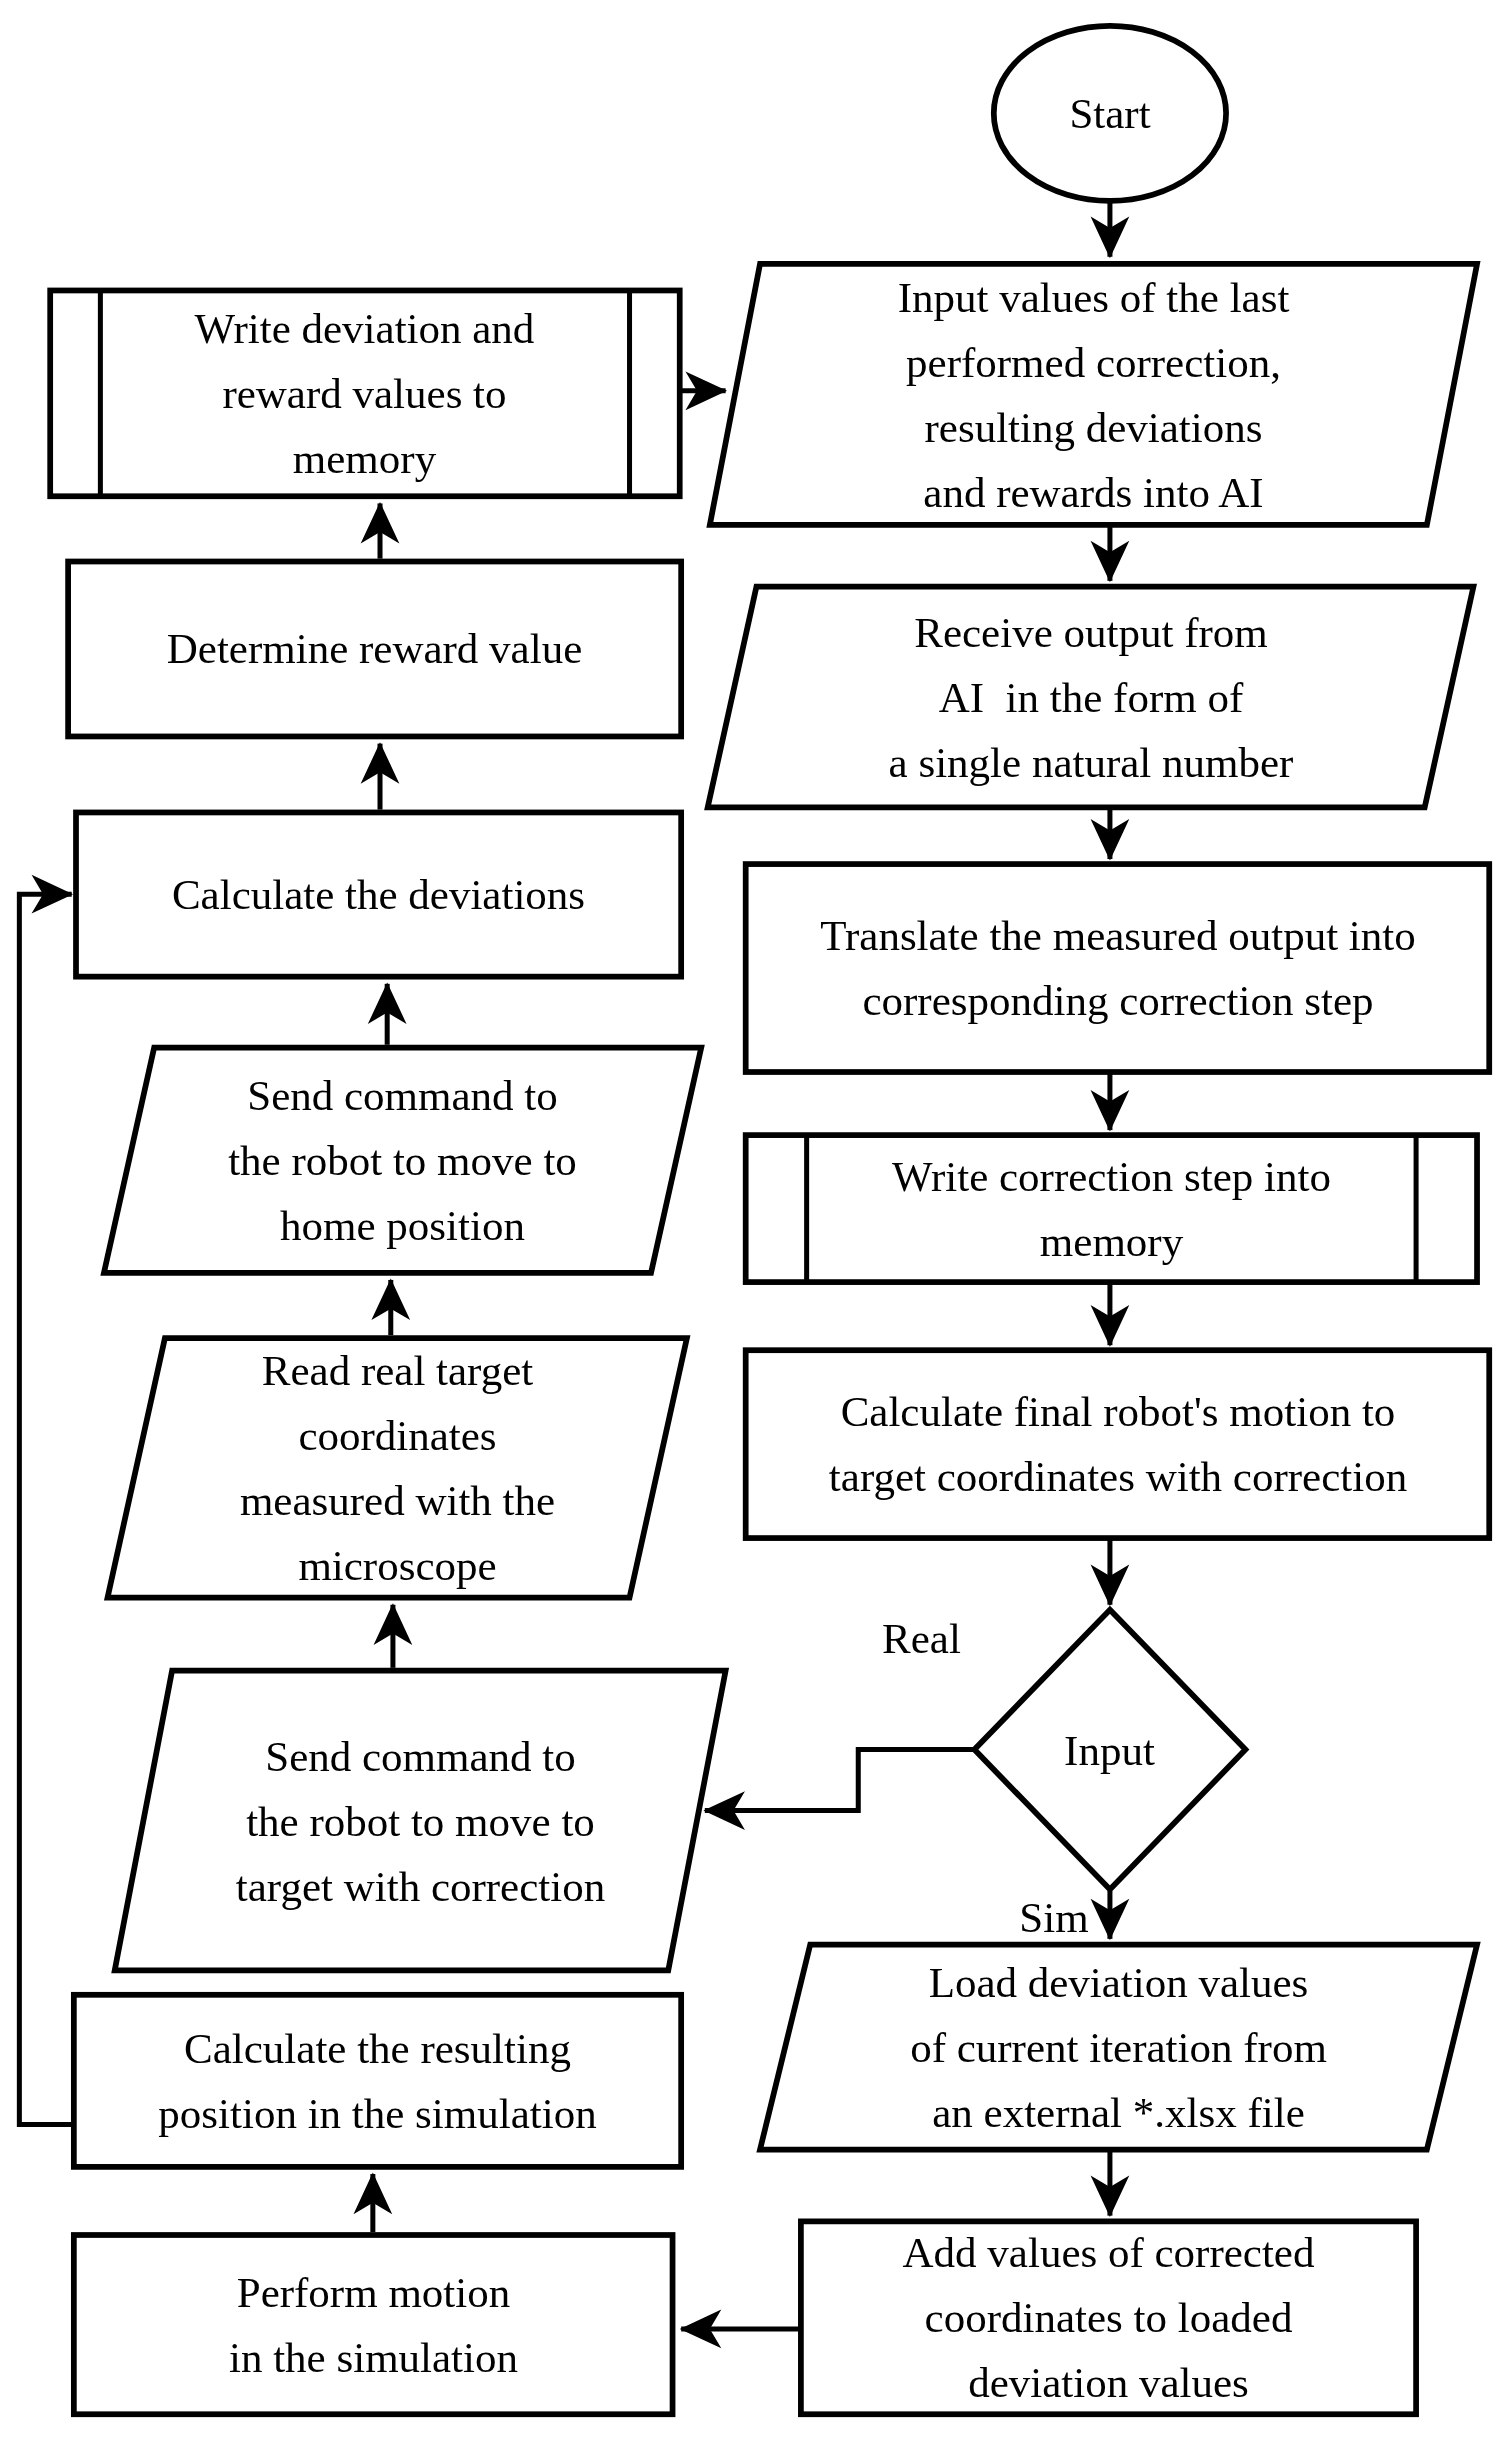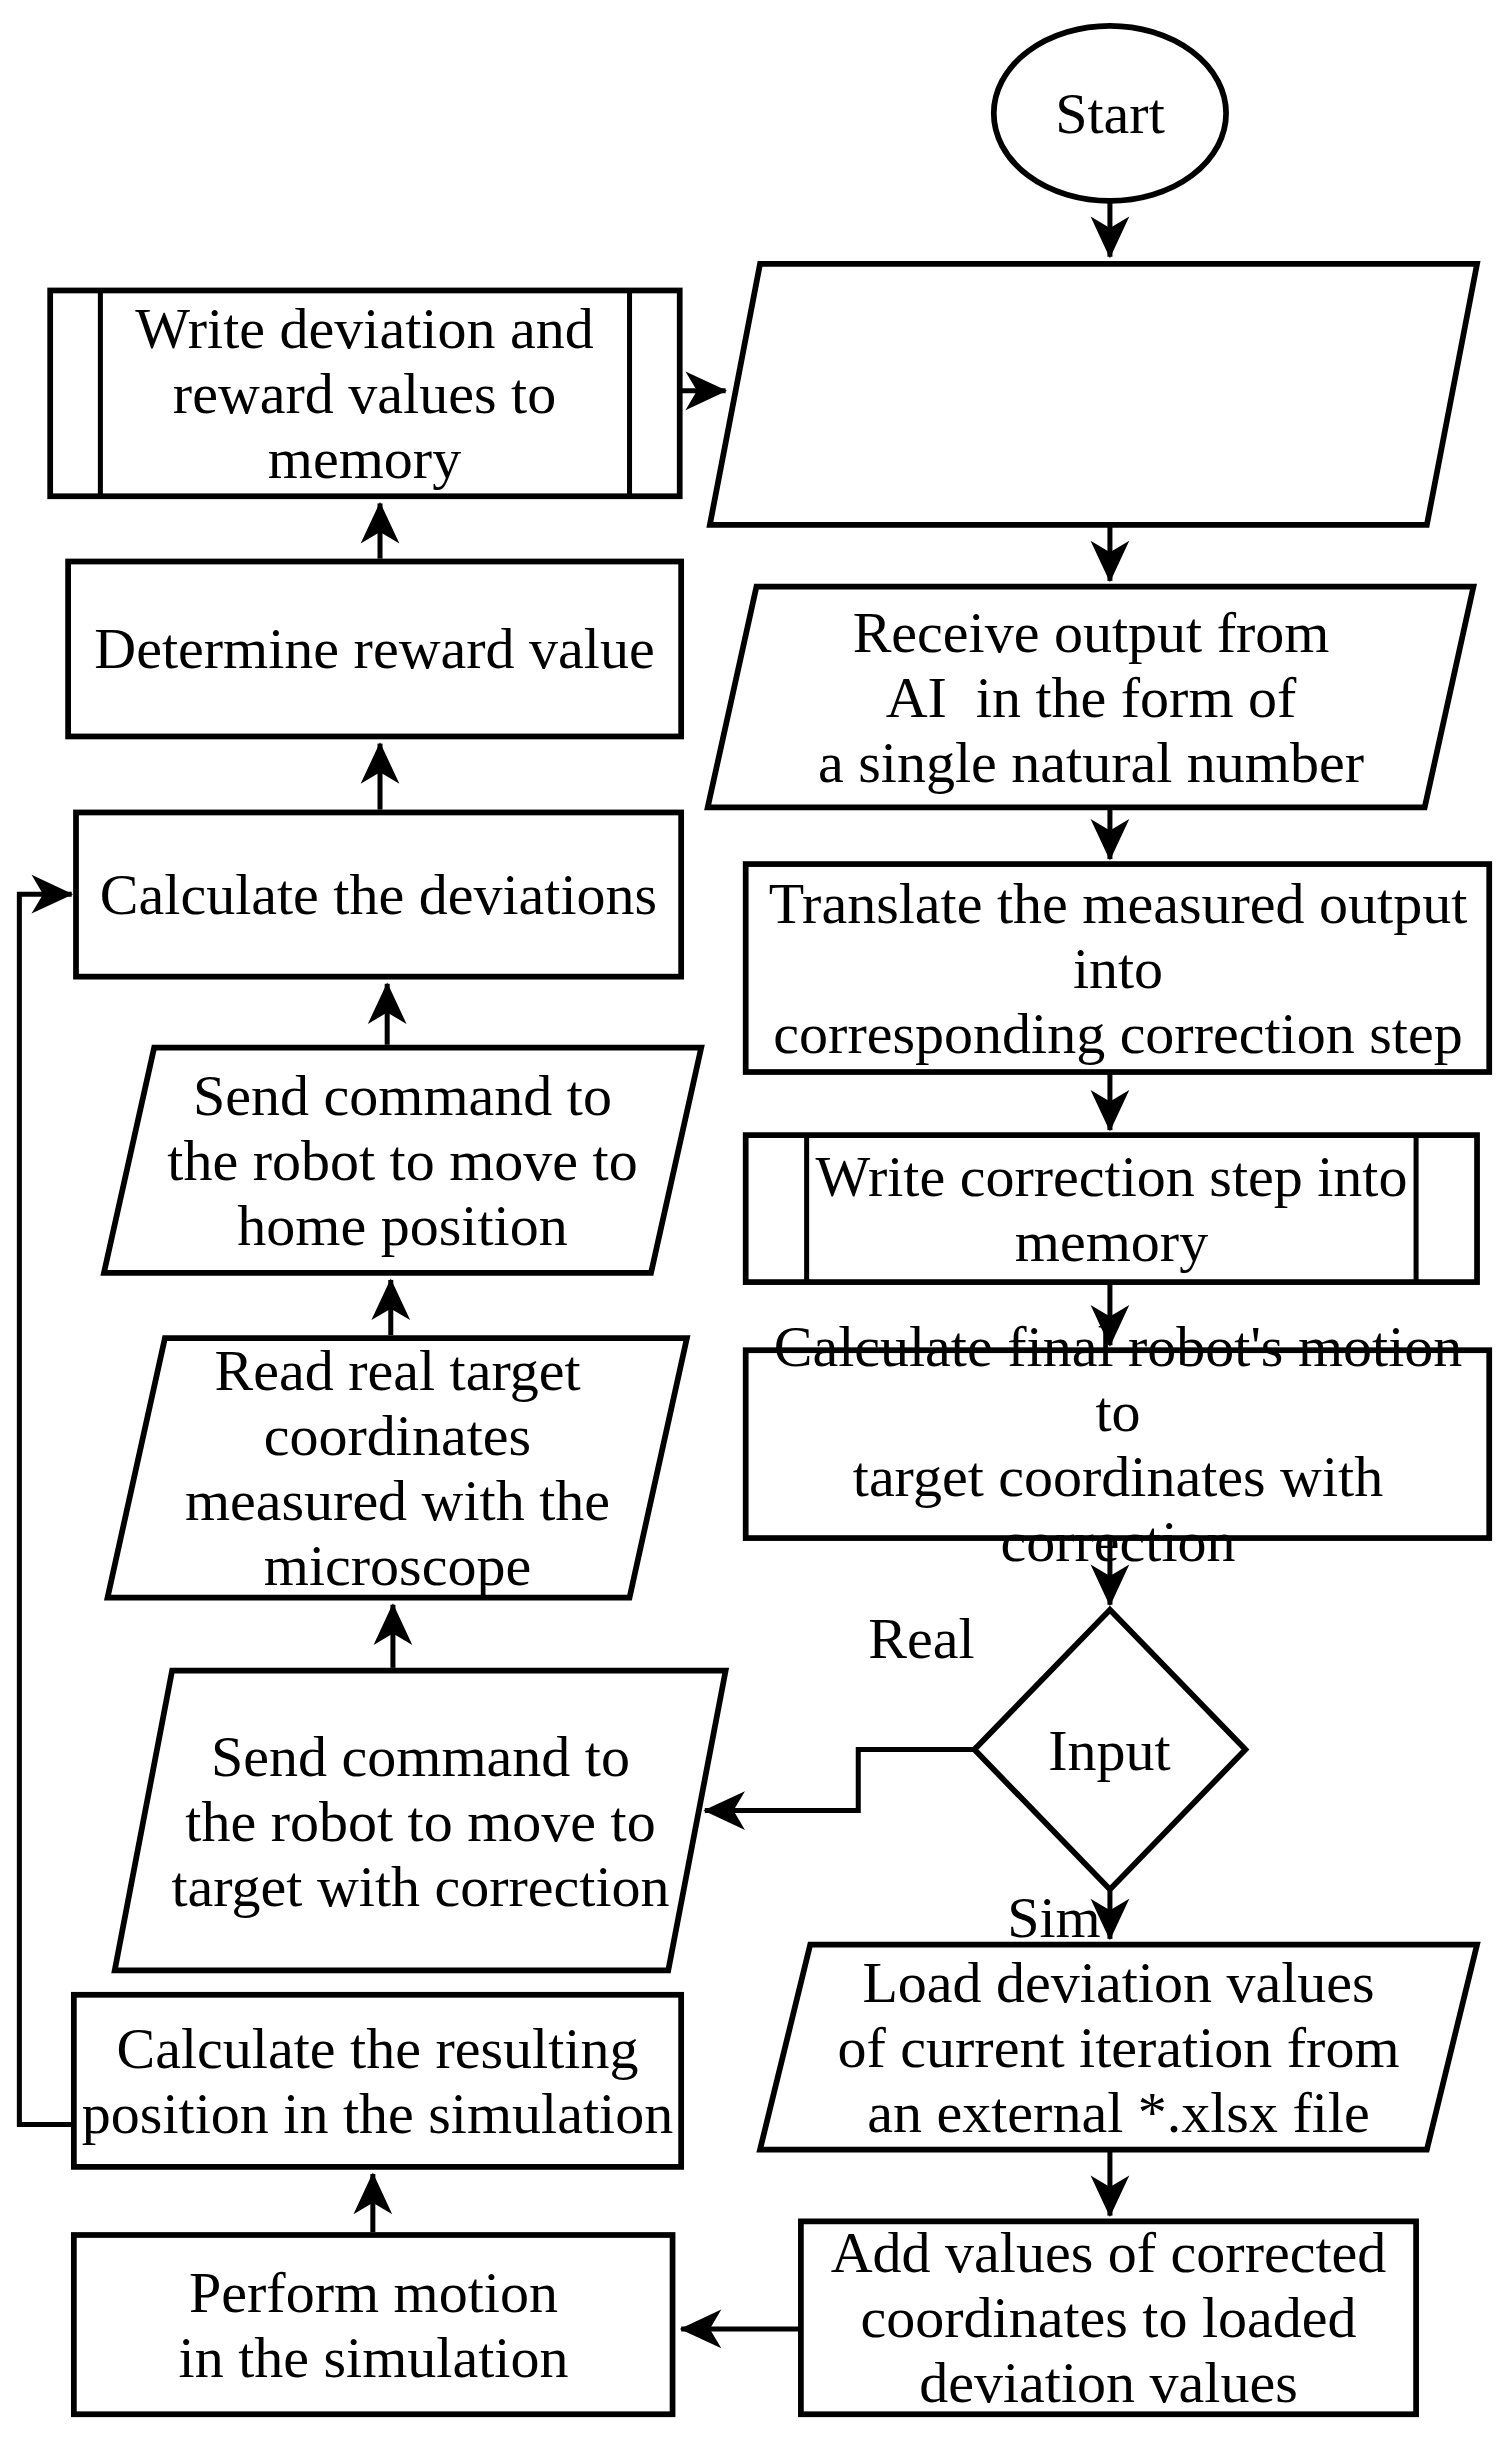--- a/index.html
+++ b/index.html
@@ -37,21 +37,21 @@
   }
   .lbl {
     position: absolute;
     display: flex;
     align-items: center;
     justify-content: center;
     text-align: center;
     white-space: pre-wrap;
     color: #000000;
     font-family: "Liberation Serif", "DejaVu Serif", serif;
-    font-size: 58px;
+    font-size: 43px;
     line-height: 65px;
   }
   .lbl.small {
     line-height: 50px;
   }
 </style>
 </head>
 <body>
 
 <div id="canvas">
@@ -113,20 +113,24 @@
     <rect class="shape" x="106" y="1133" width="844" height="229"></rect>
     <rect class="shape" x="95" y="783" width="855" height="244"></rect>
   </svg>
 
   <div class="lbl" style="left:994px; top:26px; width:232px; height:175px;">Start</div>
 
   <div class="lbl" style="left:100px; top:290px; width:529px; height:206px;">Write deviation and
 reward values to
 memory</div>
 
+  <div class="lbl" style="left:710px; top:264px; width:767px; height:261px;">Input values of the last
+performed correction,
+resulting deviations
+and rewards into AI</div>
 
   <div class="lbl" style="left:708px; top:587px; width:766px; height:221px;">Receive output from
 AI  in the form of
 a single natural number</div>
 
   <div class="lbl" style="left:746px; top:864px; width:744px; height:208px;">Translate the measured output into
 corresponding correction step</div>
 
   <div class="lbl" style="left:807px; top:1135px; width:609px; height:147px;">Write correction step into
 memory</div>

